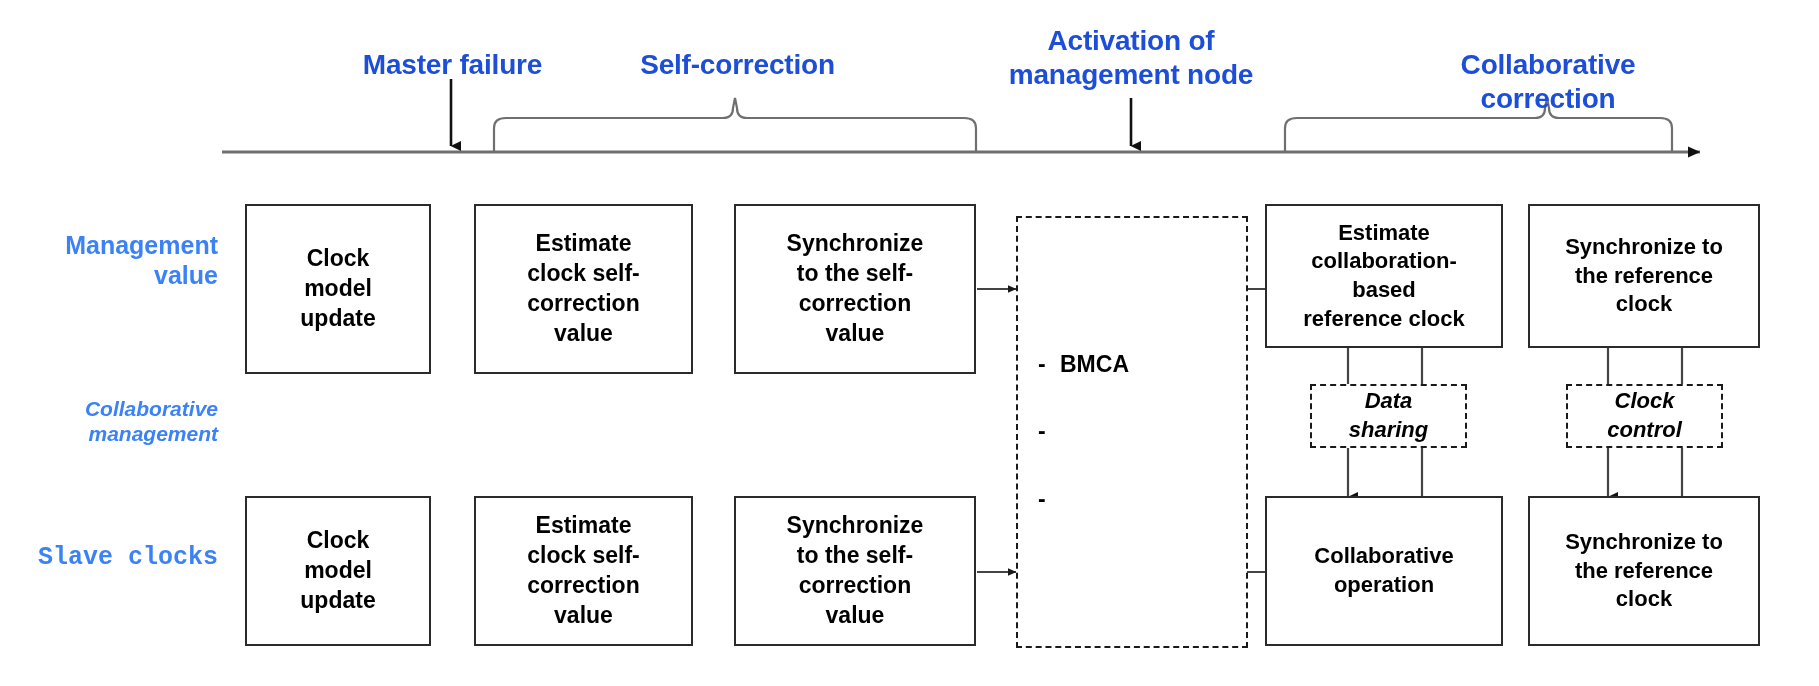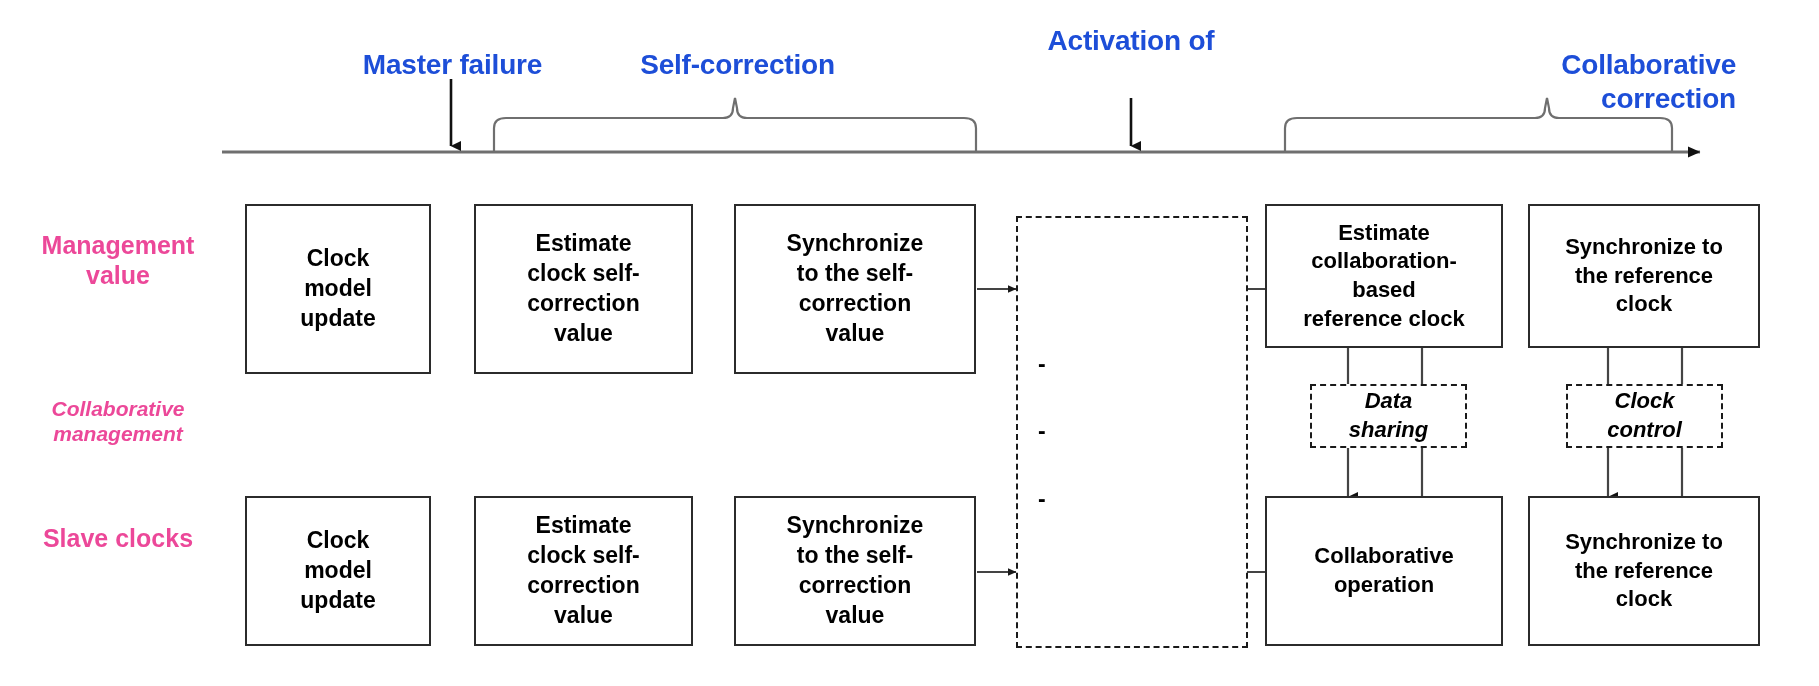--- a/index.html
+++ b/index.html
@@ -37,25 +37,25 @@
     left: 0;
     top: 0;
     width: 1819px;
     height: 686px;
     pointer-events: none;
   }
 
   
   .row-label {
     position: absolute;
-    text-align: center;
+    text-align: right;
     font-weight: bold;
     font-size: 25px;
     line-height: 1.2;
-    color: #ec4899;
+    color: #3b82f6;
   }
   .row-label.italic {
     font-style: italic;
     font-size: 21px;
     font-weight: bold;
   }
 
   
   .pbox {
     position: absolute;
@@ -189,35 +189,36 @@
       <line x1="1682" y1="384" x2="1682" y2="340" stroke="#444444" stroke-width="2.2" marker-end="url(#ah-u)"></line>
     </g>
   </svg>
 
   <div class="phase-label" style="left:340px; top:48px; width:225px;">Master failure</div>
 
   <div class="phase-label" style="left:620px; top:48px; width:235px;">Self-correction</div>
 
   <div class="phase-label" style="left:1000px; top:24px; width:262px;">
     <div>Activation of</div>
-  </div>
-
-  <div class="phase-label" style="left:1440px; top:48px; width:296px;text-align:right;">Collaborative correction</div>
+    <div>management node</div>
+  </div>
+
+  <div class="phase-label" style="left:1400px; top:48px; width:296px;">Collaborative correction</div>
 
   <div class="row-label" style="left:18px; top:230px; width:200px;">
     <div>Management</div>
     <div>value</div>
   </div>
 
   <div class="row-label italic" style="left:18px; top:396px; width:200px;">
     <div>Collaborative</div>
     <div>management</div>
   </div>
 
-  <div class="row-label" style="left:18px; top:523px; width:200px;">Slave clocks</div>
+  <div class="row-label" style="left:18px; top:543px; width:200px;font-family:Liberation Mono, monospace;">Slave clocks</div>
 
   <div class="pbox" style="left:245px; top:204px; width:186px; height:170px;">Clock<br>model<br>update</div>
 
   <div class="pbox" style="left:474px; top:204px; width:219px; height:170px;">Estimate<br>clock self-<br>correction<br>value</div>
 
   <div class="pbox" style="left:734px; top:204px; width:242px; height:170px;">Synchronize<br>to the self-<br>correction<br>value</div>
 
   <div class="pbox loose" style="left:1265px; top:204px; width:238px; height:144px;">Estimate<br>collaboration-<br>based<br>reference clock</div>
 
   <div class="pbox loose" style="left:1528px; top:204px; width:232px; height:144px;">Synchronize to<br>the reference<br>clock</div>
@@ -232,20 +233,21 @@
 
   <div class="pbox loose" style="left:1528px; top:496px; width:232px; height:150px;">Synchronize to<br>the reference<br>clock</div>
 
   <div class="pbox dashed loose" style="left:1310px; top:384px; width:157px; height:64px;">Data<br>sharing</div>
 
   <div class="pbox dashed loose" style="left:1566px; top:384px; width:157px; height:64px;">Clock<br>control</div>
 
   <div id="bmca-box" style="left:1016px; top:216px; width:232px; height:432px;">
     <div class="bmca-item">
       <span class="bmca-dash">-</span>
+      <span class="bmca-text">BMCA</span>
     </div>
     <div class="bmca-item">
       <span class="bmca-dash">-</span>
     </div>
     <div class="bmca-item">
       <span class="bmca-dash">-</span>
     </div>
   </div>
 
 </div>

